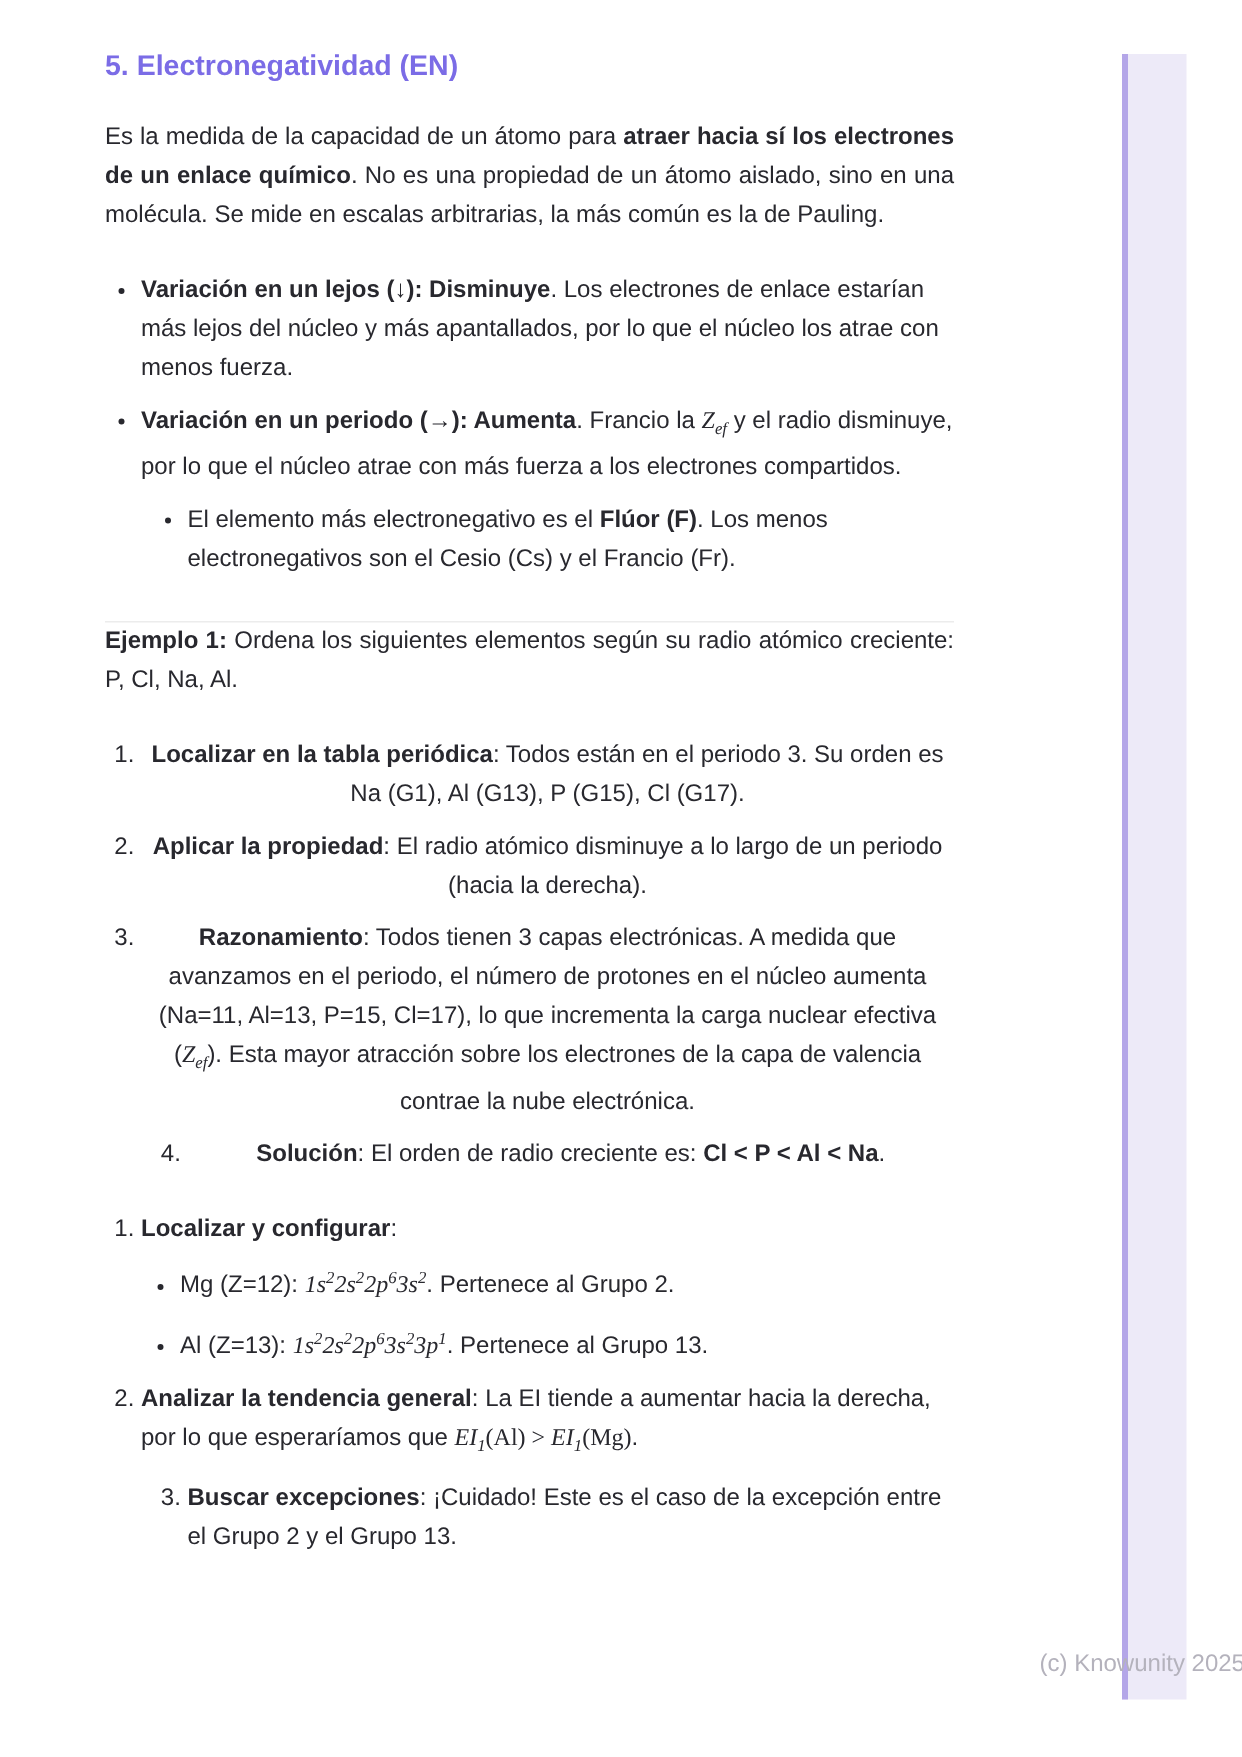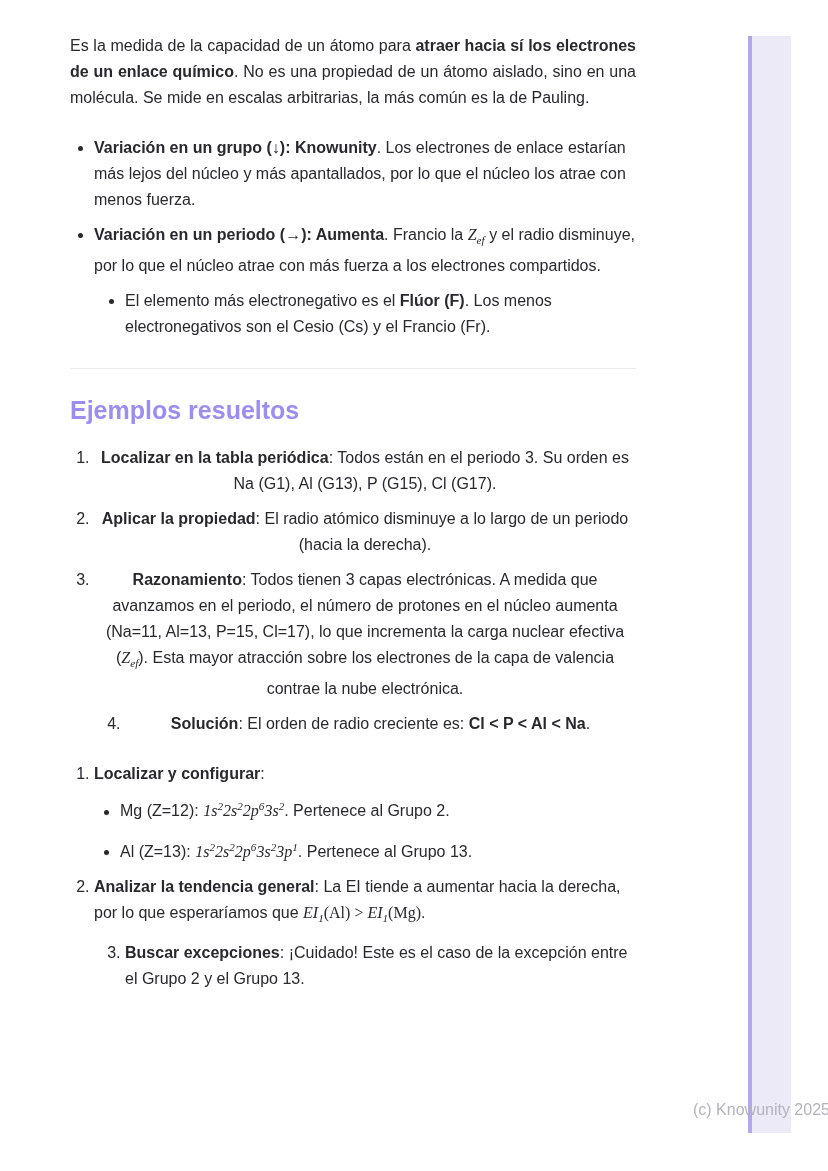--- a/index.html
+++ b/index.html
@@ -86,33 +86,34 @@
     white-space: nowrap;
   }
 </style>
 </head>
 <body>
 
 <div class="page">
 
   <div class="content">
 
+    <h3 class="sec-title">5. Electronegatividad (EN)</h3>
 
     <p class="para"><span>Es la medida de la capacidad de un átomo para </span><strong>atraer hacia sí los electrones de un enlace químico</strong><span>. No es una propiedad de un átomo aislado, sino en una molécula. Se mide en escalas arbitrarias, la más común es la de Pauling.</span></p>
 
     <ul class="main-list">
-      <li><strong>Variación en un grupo (↓): Knowunity</strong><span>. Los electrones de enlace estarían más lejos del núcleo y más apantallados, por lo que el núcleo los atrae con menos fuerza.</span></li>
+      <li><strong>Variación en un lejos (↓): Disminuye</strong><span>. Los electrones de enlace estarían más lejos del núcleo y más apantallados, por lo que el núcleo los atrae con menos fuerza.</span></li>
       <li><strong>Variación en un periodo (→): Aumenta</strong><span>. Francio la </span><span class="math-i">Z</span><sub class="math-i">ef</sub><span> y el radio disminuye, por lo que el núcleo atrae con más fuerza a los electrones compartidos.</span></li>
       <li><span>El elemento más electronegativo es el </span><strong>Flúor (F)</strong><span>. Los menos electronegativos son el Cesio (Cs) y el Francio (Fr).</span></li>
     </ul>
 
     <hr class="divider">
 
-    <h2 class="examples-title">Ejemplos resueltos</h2>
 
+    <p class="para"><strong>Ejemplo 1:</strong><span> Ordena los siguientes elementos según su radio atómico creciente: P, Cl, Na, Al.</span></p>
 
     <ol class="steps mb">
       <li><span><strong>Localizar en la tabla periódica</strong><span>: Todos están en el periodo 3. Su orden es Na (G1), Al (G13), P (G15), Cl (G17).</span></span></li>
       <li><span><strong>Aplicar la propiedad</strong><span>: El radio atómico disminuye a lo largo de un periodo (hacia la derecha).</span></span></li>
       <li><span><strong>Razonamiento</strong><span>: Todos tienen 3 capas electrónicas. A medida que avanzamos en el periodo, el número de protones en el núcleo aumenta (Na=11, Al=13, P=15, Cl=17), lo que incrementa la carga nuclear efectiva (</span><span class="math-i">Z</span><sub class="math-i">ef</sub><span>). Esta mayor atracción sobre los electrones de la capa de valencia contrae la nube electrónica.</span></span></li>
       <li><span><strong>Solución</strong><span>: El orden de radio creciente es: </span><strong>Cl &lt; P &lt; Al &lt; Na</strong><span>.</span></span></li>
     </ol>
 
 
     <ol class="steps">

